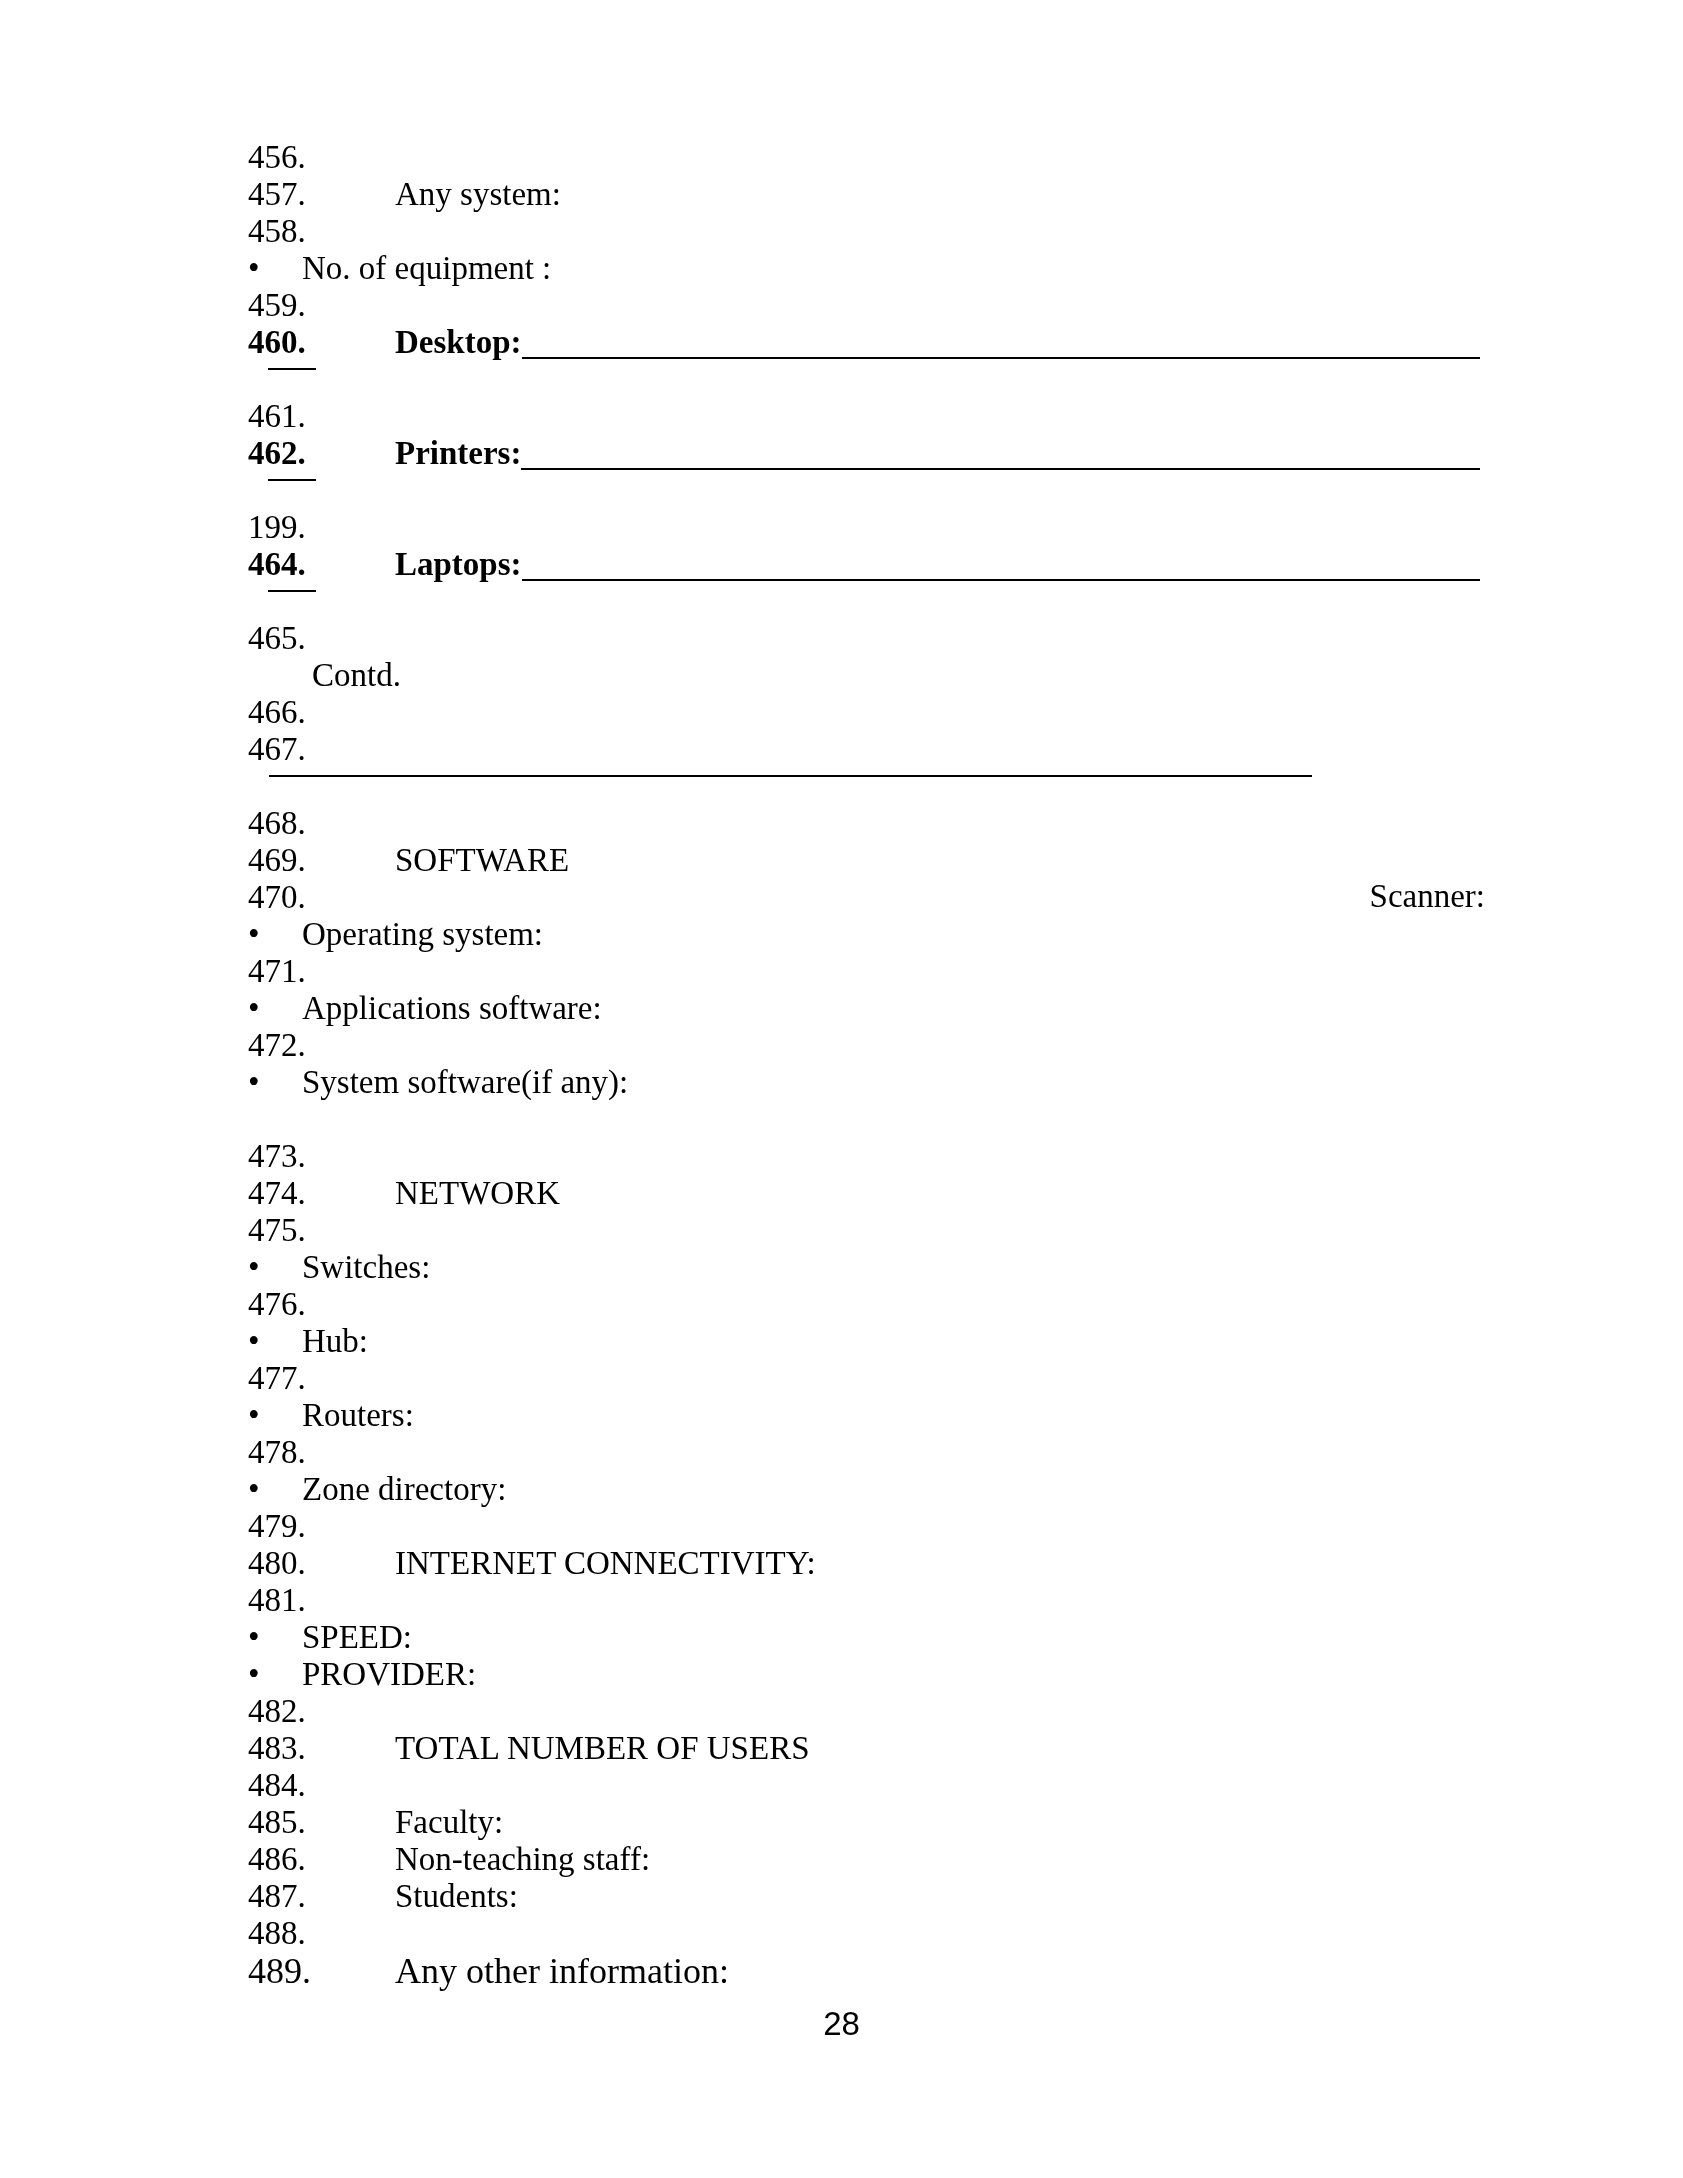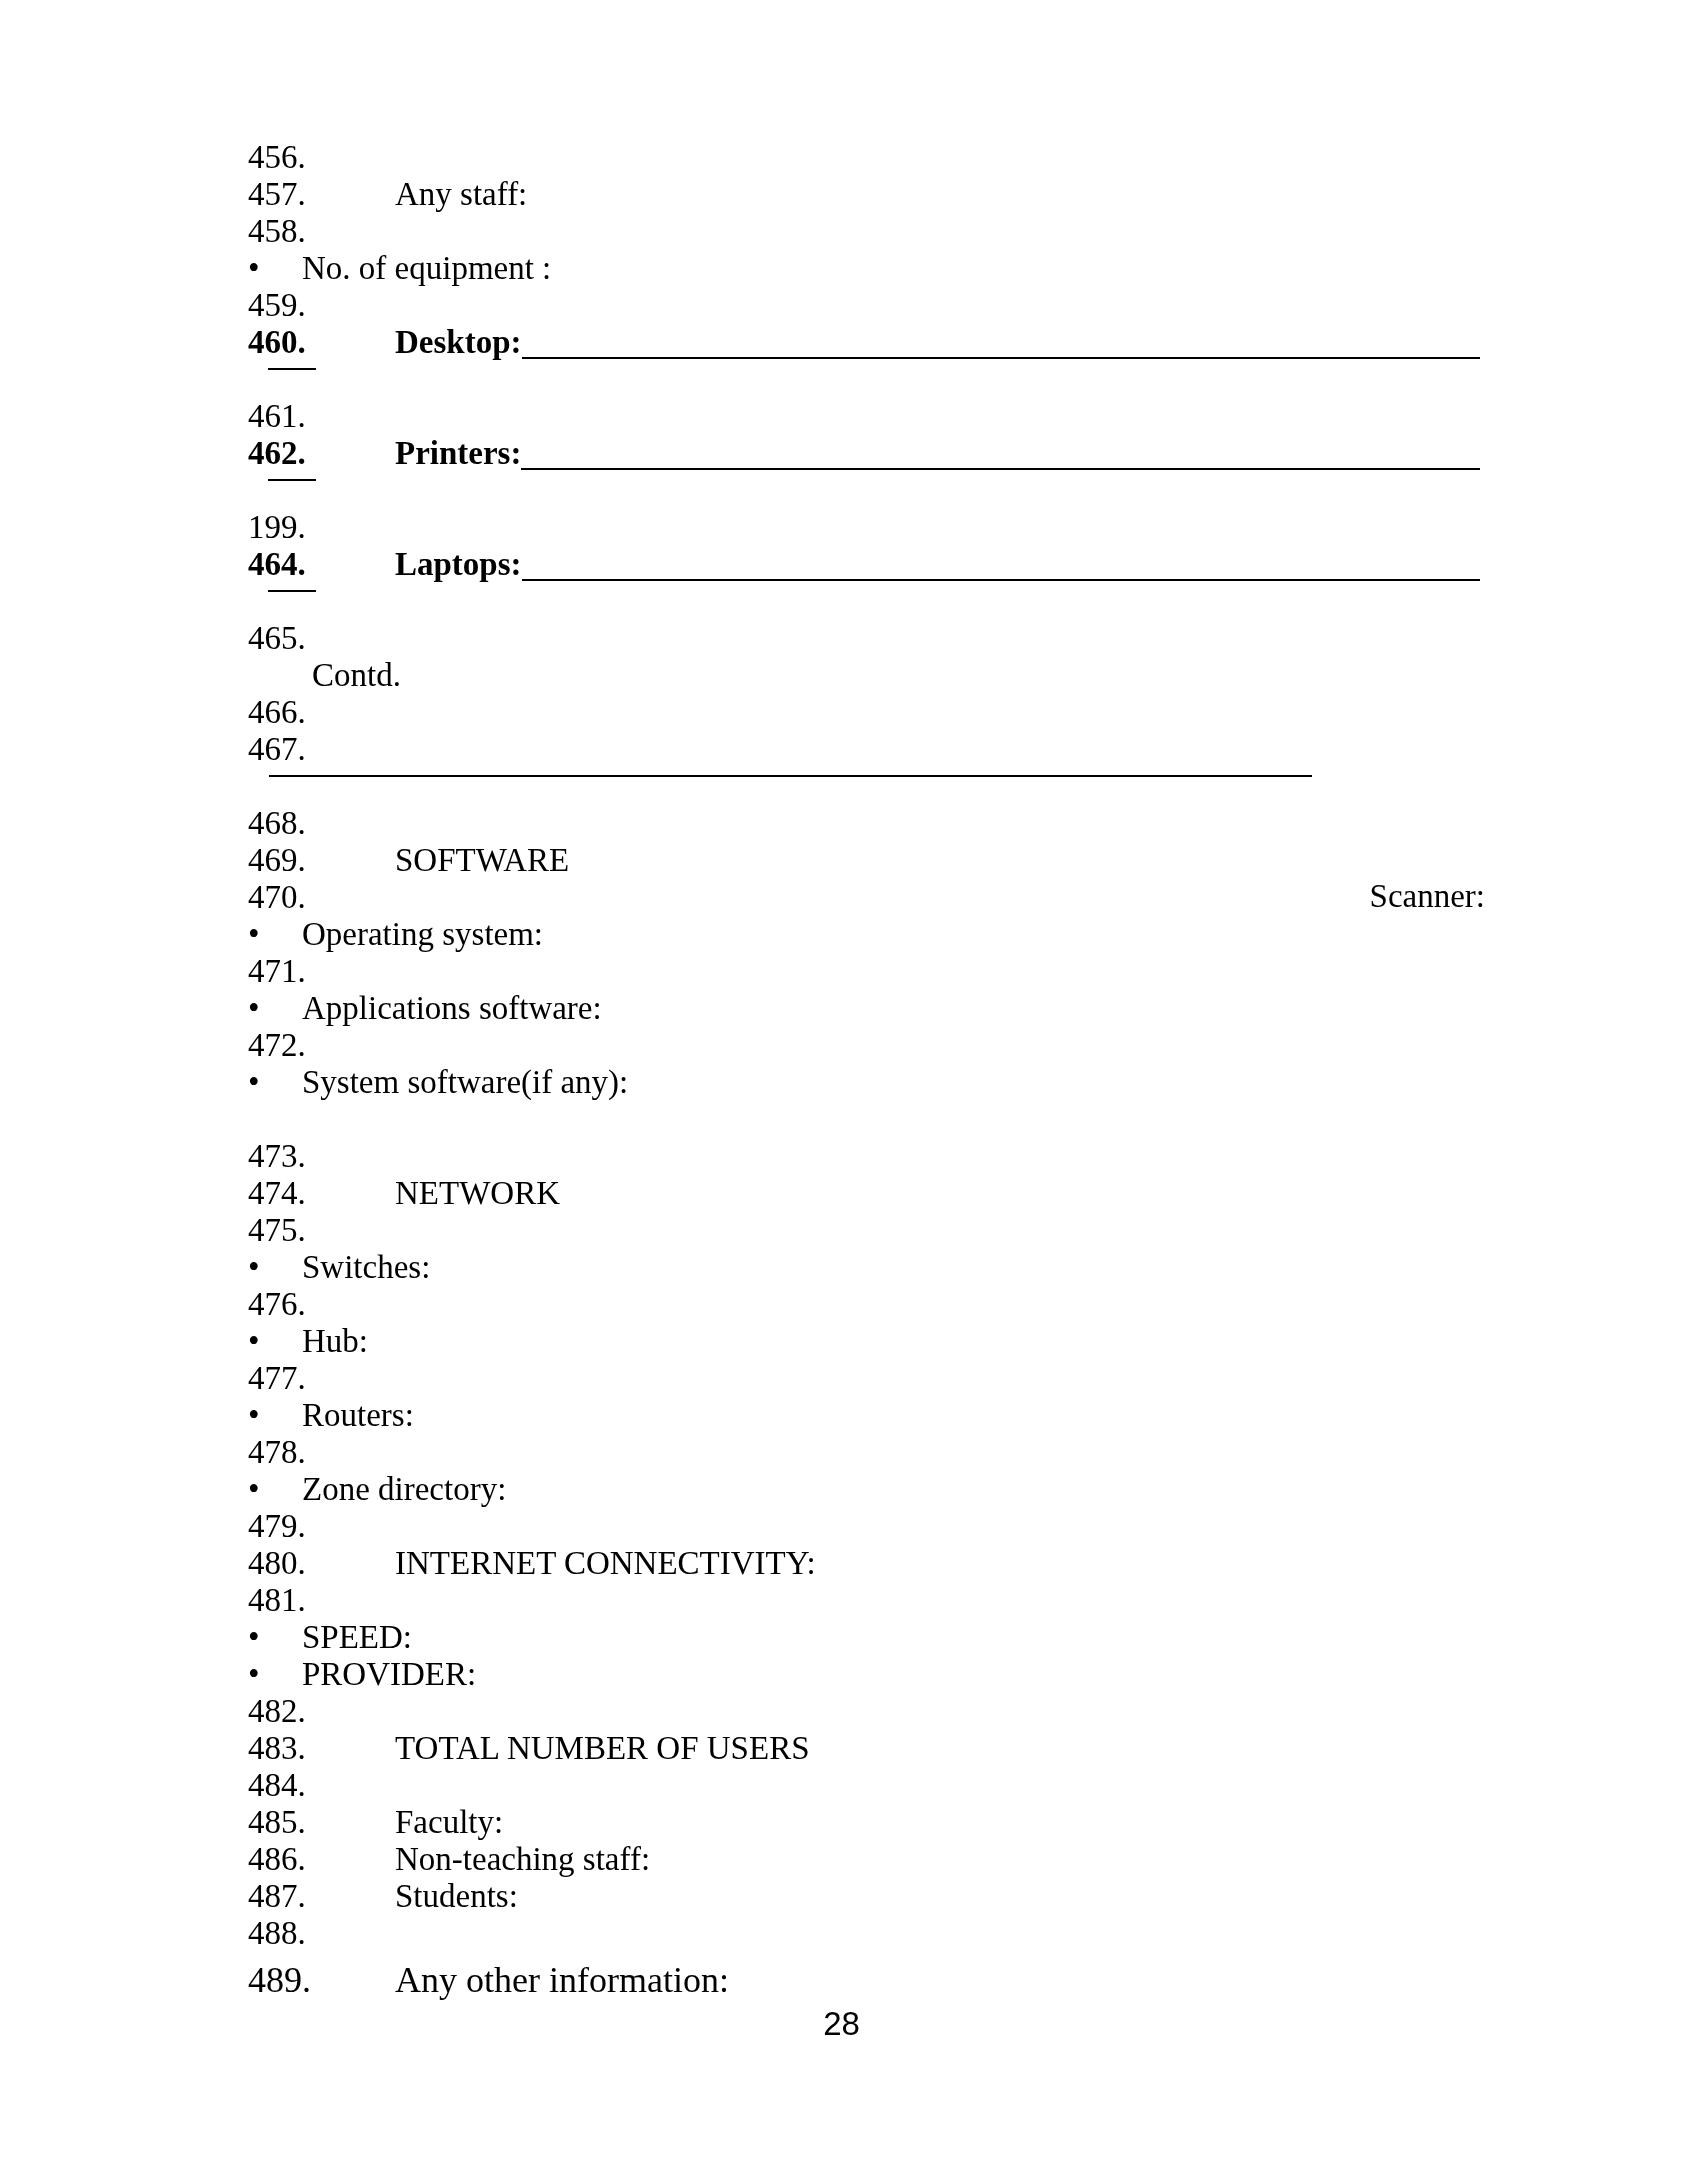--- a/index.html
+++ b/index.html
@@ -45,36 +45,36 @@
     height:1px;
   }
   .long-blank-seg{
     display:inline-block;
     margin-left:21px;
     width:1043px;
     border-bottom:2px solid #000;
     transform:translateY(6px);
     height:1px;
   }
-  .line.large{font-size:36px;margin-top:10px;}
+  .line.large{font-size:36px;margin-top:1px;}
   .page-number{
     position:absolute;
     top:2005px;left:0;right:0;
     text-align:center;
     font-family:"Liberation Sans","DejaVu Sans",sans-serif;
     font-size:33px;
   }
 </style>
 </head>
 <body>
 
 <div class="page">
   <div class="content">
       <div class="line"><span class="num">456.</span></div>
-      <div class="line"><span class="num">457.</span><span class="label">Any staff:</span></div>
+      <div class="line"><span class="num">457.</span><span class="label">Any system:</span></div>
       <div class="line"><span class="num">458.</span></div>
       <div class="line"><span class="bullet-glyph">•</span><span class="label">No. of equipment :</span></div>
       <div class="line"><span class="num">459.</span></div>
       <div class="line has-fill"><span class="num">460.</span><span class="label">Desktop:</span><span class="fill"></span></div>
       <div class="line"><span class="wrap-blank-seg"></span></div>
       <div class="line"><span class="num">461.</span></div>
       <div class="line has-fill"><span class="num">462.</span><span class="label">Printers:</span><span class="fill"></span></div>
       <div class="line"><span class="wrap-blank-seg"></span></div>
       <div class="line"><span class="num">199.</span></div>
       <div class="line has-fill"><span class="num">464.</span><span class="label">Laptops:</span><span class="fill"></span></div>

